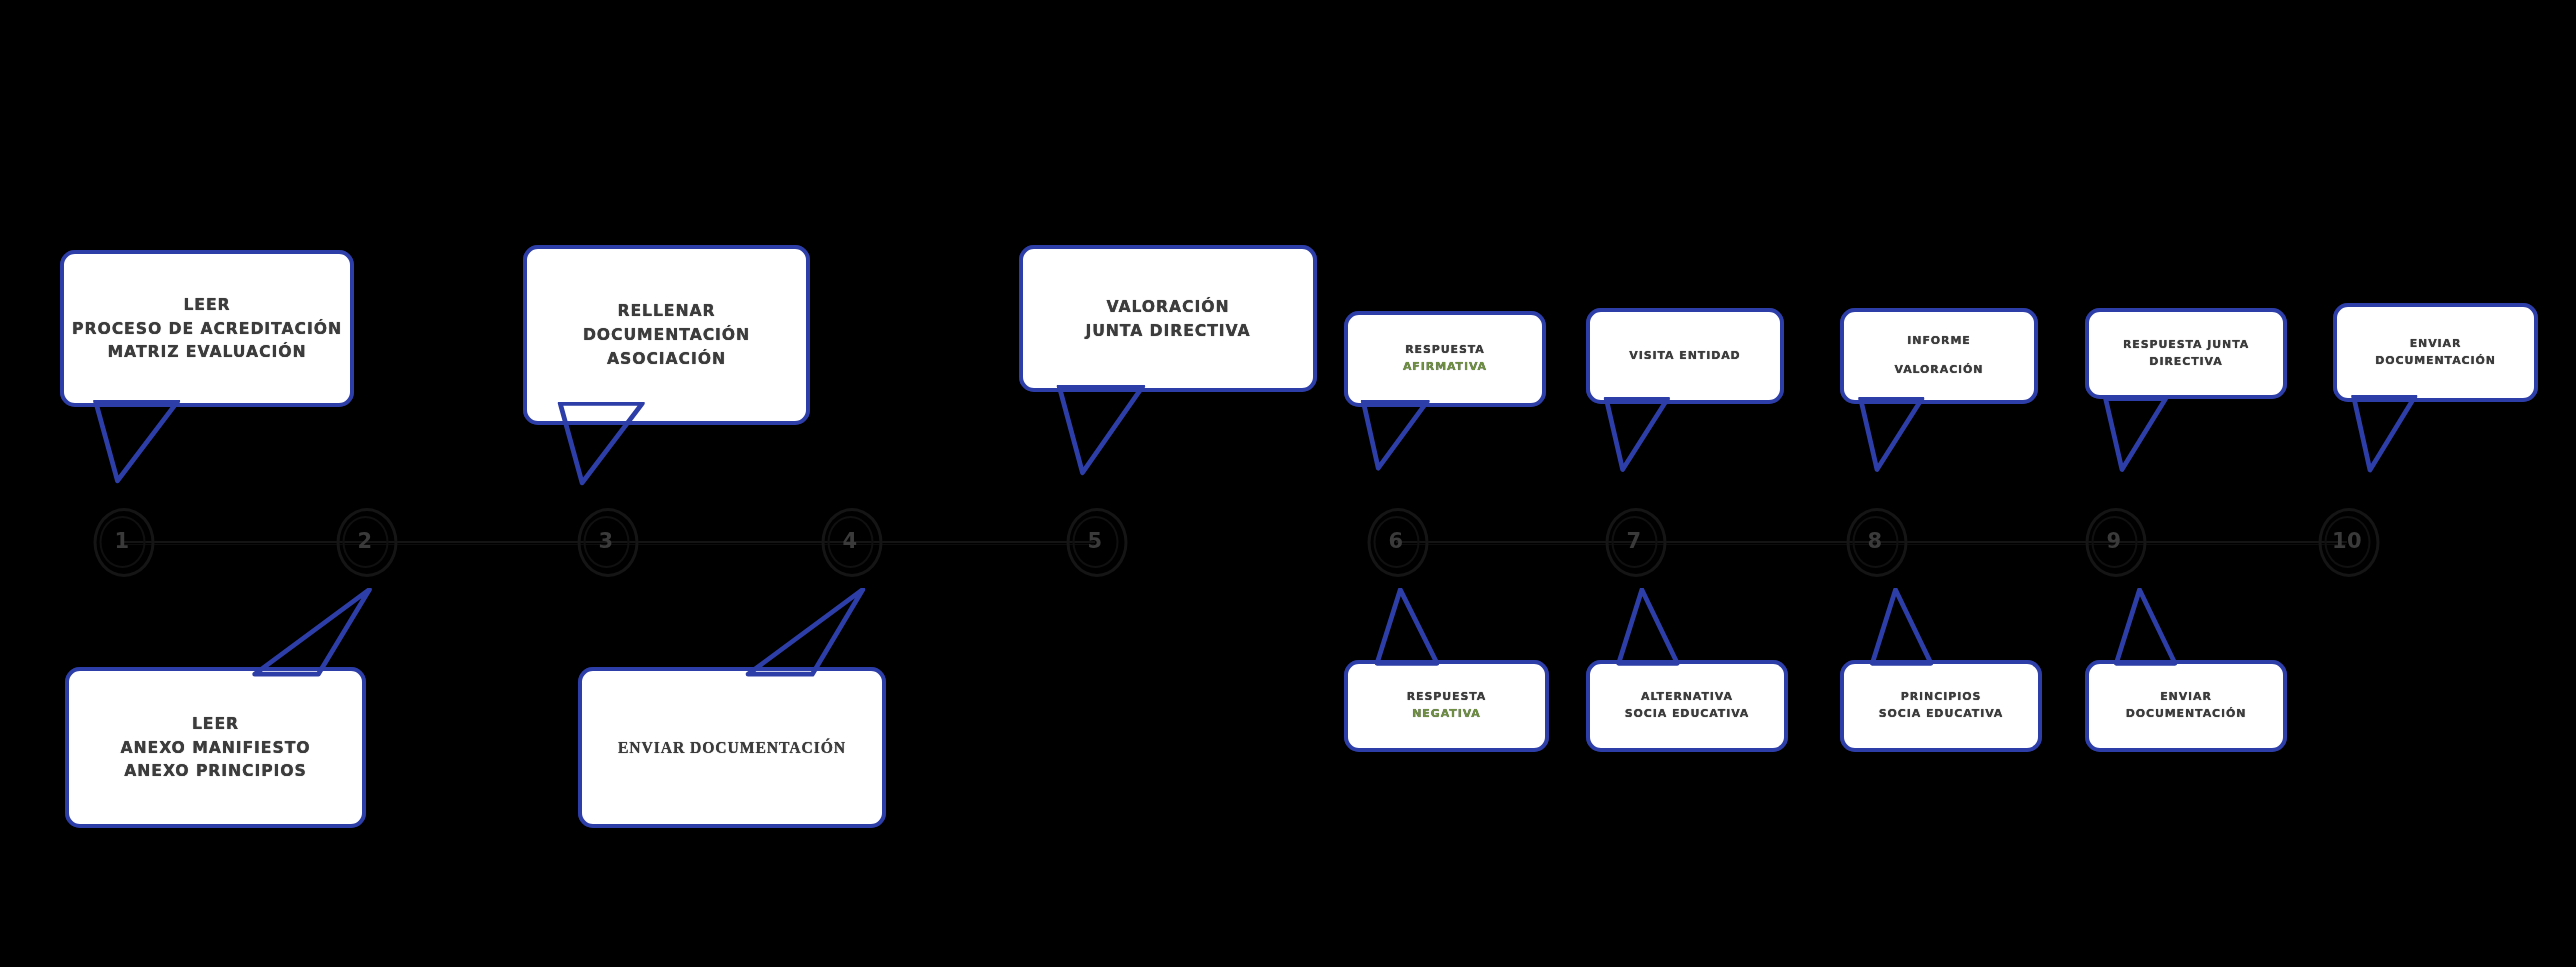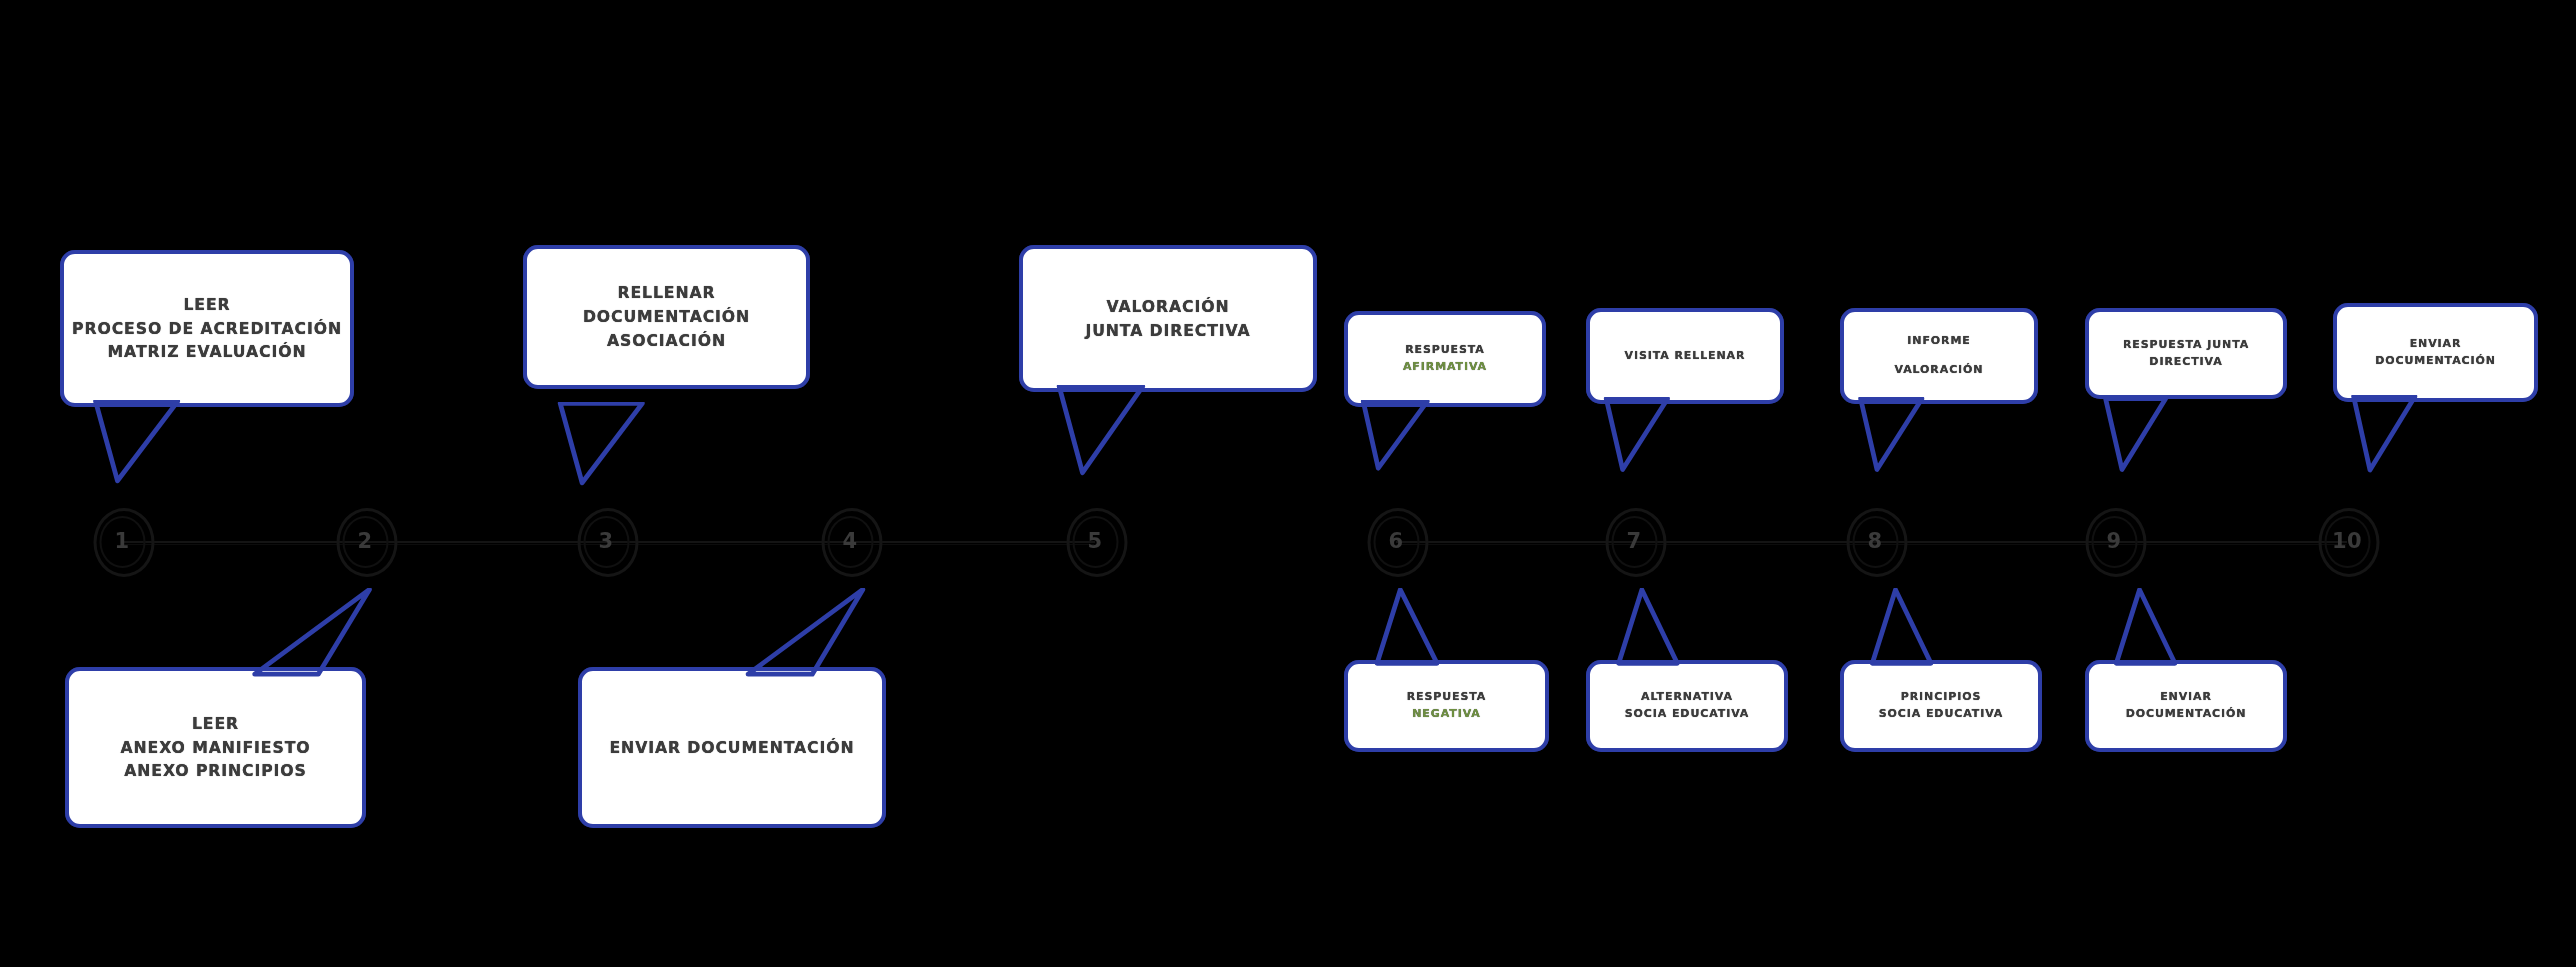--- a/index.html
+++ b/index.html
@@ -109,30 +109,30 @@
 
   <div class="bubble" style="left:65px;top:667px;width:301px;height:161px;">
     <div class="line fs-md">LEER</div>
     <div class="line fs-md">ANEXO MANIFIESTO</div>
     <div class="line fs-md">ANEXO PRINCIPIOS</div>
   </div>
   <svg class="tail" style="left:226px;top:588px;width:164px;height:89px;" viewBox="0 0 240 130">
     <path d="M210 2 L135 126 L42 126 Z" fill="none" stroke="#2e3ea8" stroke-width="7" stroke-linejoin="round"></path>
   </svg>
 
-  <div class="bubble" style="left:523px;top:245px;width:287px;height:144px;">
+  <div class="bubble" style="left:523px;top:245px;width:287px;height:180px;">
     <div class="line fs-md">RELLENAR</div>
     <div class="line fs-md">DOCUMENTACIÓN</div>
     <div class="line fs-md">ASOCIACIÓN</div>
   </div>
   <svg class="tail" style="left:541px;top:402px;width:137px;height:89px;" viewBox="0 0 200 130">
     <path d="M28 2 L148 2 L60 118 Z" fill="none" stroke="#2e3ea8" stroke-width="7" stroke-linejoin="round"></path>
   </svg>
 
-  <div class="bubble" style="left:578px;top:667px;width:308px;height:161px;">
+  <div class="bubble" style="left:578px;top:667px;width:308px;height:161px;font-family:Liberation Serif, serif;">
     <div class="line fs-md">ENVIAR DOCUMENTACIÓN</div>
   </div>
   <svg class="tail" style="left:718px;top:588px;width:164px;height:89px;" viewBox="0 0 240 130">
     <path d="M212 2 L138 126 L44 126 Z" fill="none" stroke="#2e3ea8" stroke-width="7" stroke-linejoin="round"></path>
   </svg>
 
   <div class="bubble" style="left:1019px;top:245px;width:298px;height:147px;">
     <div class="line fs-md">VALORACIÓN</div>
     <div class="line fs-md">JUNTA DIRECTIVA</div>
   </div>
@@ -150,21 +150,21 @@
 
   <div class="bubble" style="left:1344px;top:660px;width:205px;height:92px;">
     <div class="line fs-sm">RESPUESTA</div>
     <div class="line fs-sm accent">NEGATIVA</div>
   </div>
   <svg class="tail" style="left:1358px;top:588px;width:109px;height:79px;" viewBox="0 0 160 115">
     <path d="M62 2 L28 110 L116 110 Z" fill="none" stroke="#2e3ea8" stroke-width="7" stroke-linejoin="round"></path>
   </svg>
 
   <div class="bubble" style="left:1586px;top:308px;width:198px;height:96px;">
-    <div class="line fs-sm">VISITA RELLENAR</div>
+    <div class="line fs-sm">VISITA ENTIDAD</div>
   </div>
   <svg class="tail" style="left:1594px;top:397px;width:109px;height:79px;" viewBox="0 0 160 115">
     <path d="M18 2 L108 2 L42 106 Z" fill="none" stroke="#2e3ea8" stroke-width="7" stroke-linejoin="round"></path>
   </svg>
 
   <div class="bubble" style="left:1586px;top:660px;width:202px;height:92px;">
     <div class="line fs-sm">ALTERNATIVA</div>
     <div class="line fs-sm">SOCIA EDUCATIVA</div>
   </div>
   <svg class="tail" style="left:1601px;top:588px;width:109px;height:79px;" viewBox="0 0 160 115">

